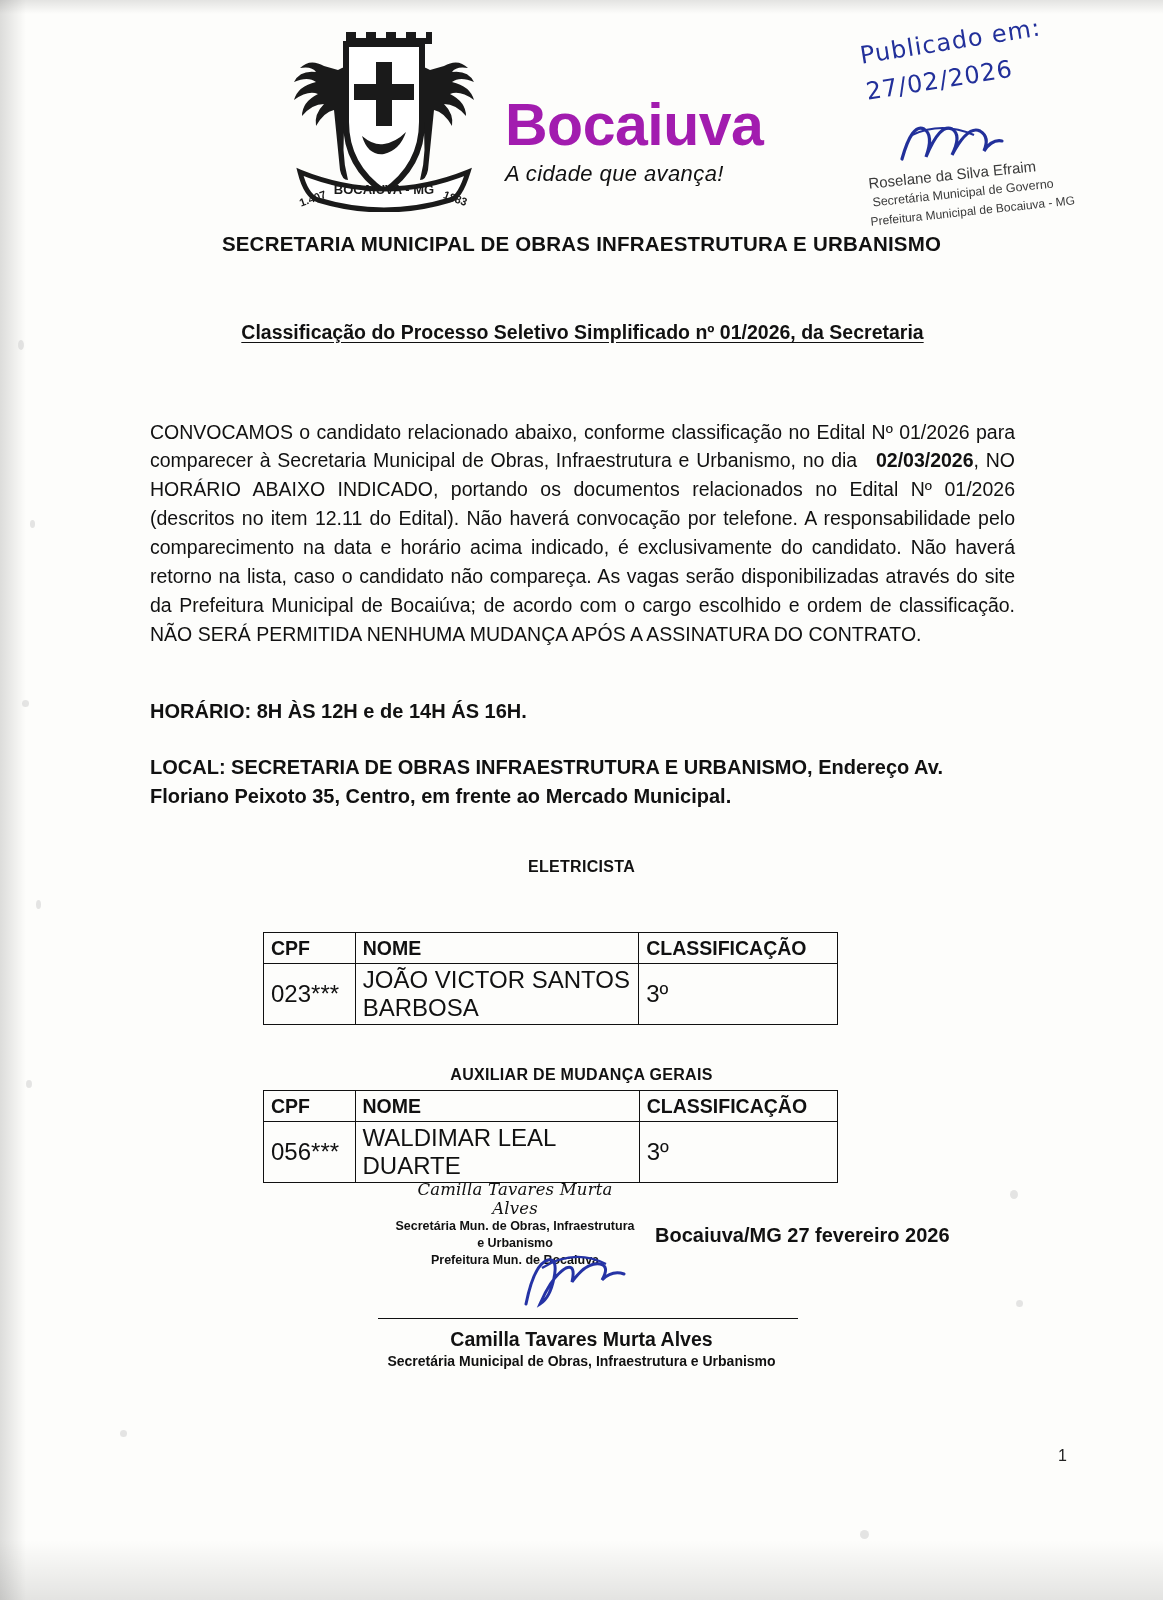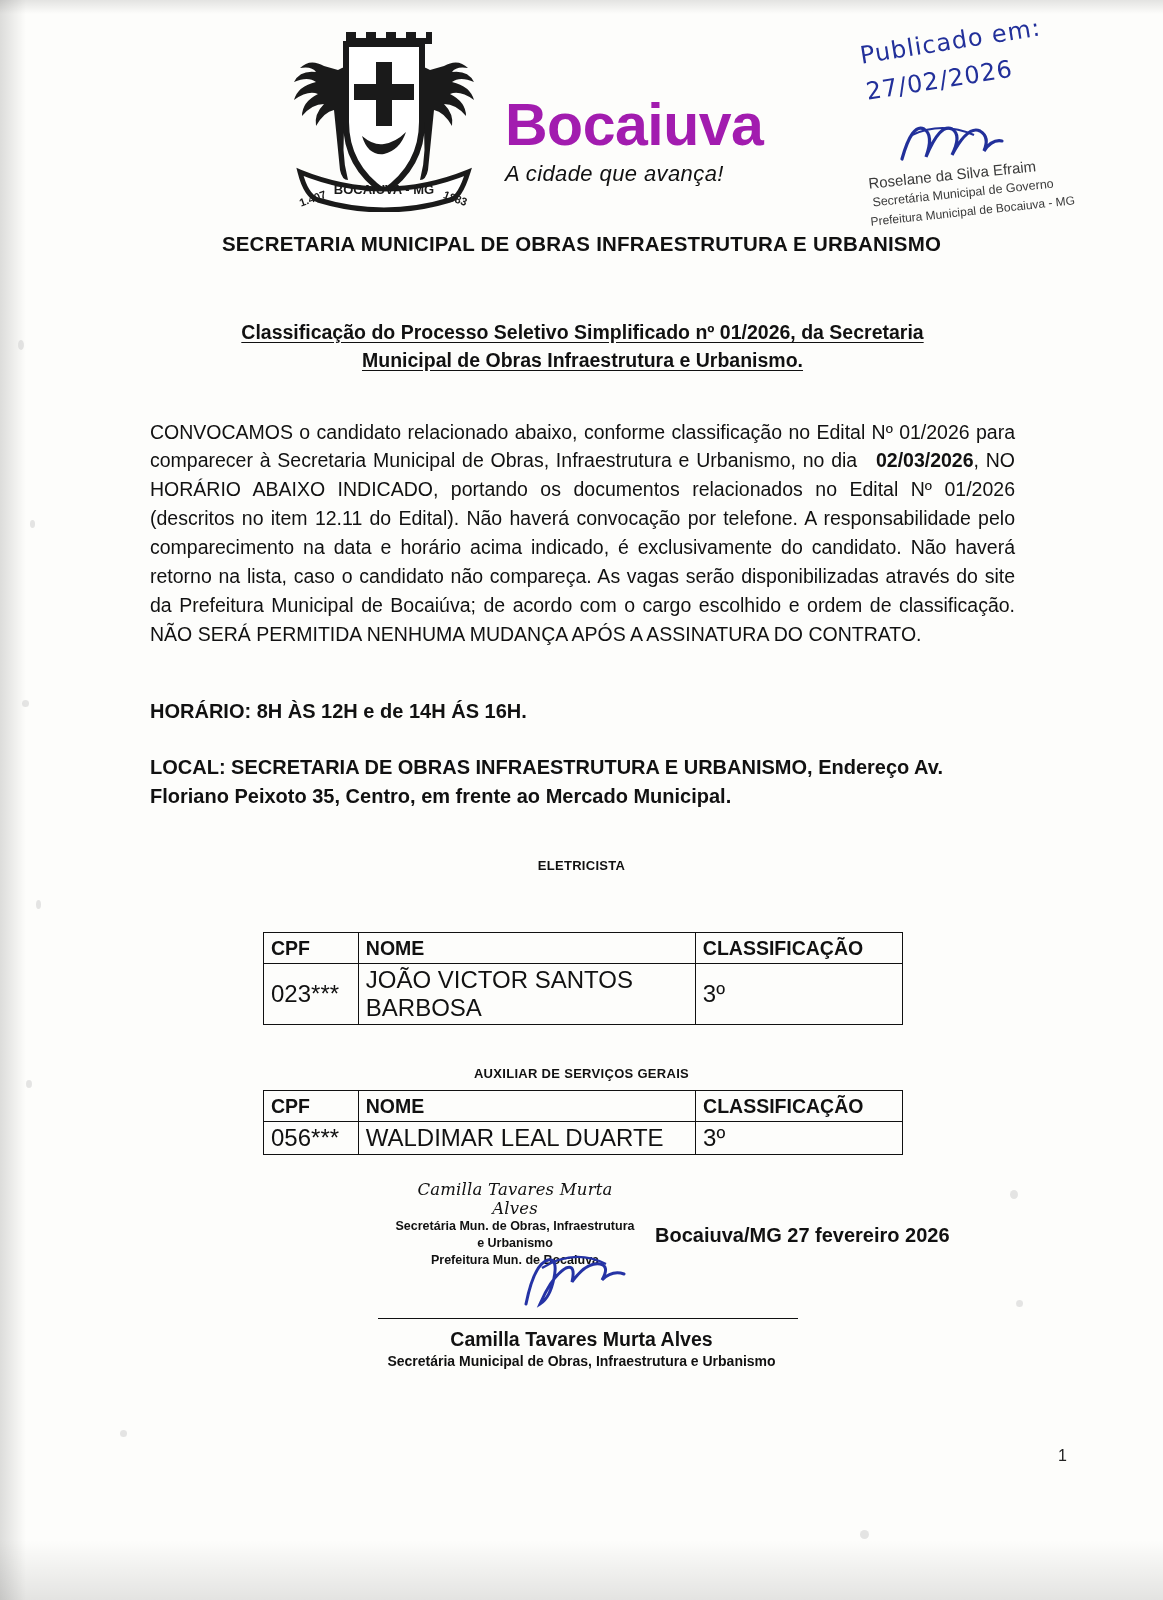--- a/index.html
+++ b/index.html
@@ -168,31 +168,31 @@
     left: 150px; width: 870px; top: 753px;
     font-size: 20px;
     font-weight: bold;
     line-height: 1.45;
   }
 
   .cargo-title {
     position: absolute;
     left: 0; right: 0;
     text-align: center;
-    font-size: 13px;
+    font-size: 16px;
     font-weight: bold;
     letter-spacing: .3px;
   }
   #cargo1 { top: 858px; }
   #cargo2 { top: 1066px; }
 
   table.listing {
     position: absolute;
     border-collapse: collapse;
-    width: 640px;
+    width: 575px;
     left: 263px;
   }
   #table1 { top: 932px; }
   #table2 { top: 1090px; }
   table.listing td, table.listing th {
     border: 1.4px solid #111;
     padding: 2px 7px;
     text-align: left;
     font-size: 24px;
     height: 26px;
@@ -326,21 +326,20 @@
       <div class="stamp-small1">Roselane da Silva Efraim</div>
       <div class="stamp-small2">Secretária Municipal de Governo</div>
       <div class="stamp-small3">Prefeitura Municipal de Bocaiuva - MG</div>
     </div>
   </div>
 
   <div class="dept-title">SECRETARIA MUNICIPAL DE OBRAS INFRAESTRUTURA E URBANISMO</div>
 
   <div class="doc-title">
     <span>Classificação do Processo Seletivo Simplificado nº 01/2026, da Secretaria</span><br>
-    <span>Municipal de Obras Infraestrutura e Urbanismo.</span>
   </div>
 
   <p class="para"><span>CONVOCAMOS o candidato relacionado abaixo, conforme classificação no Edital Nº 01/2026 para comparecer à Secretaria Municipal de Obras, Infraestrutura e Urbanismo, no dia </span><b>02/03/2026</b><span>, NO HORÁRIO ABAIXO INDICADO, portando os documentos relacionados no Edital Nº 01/2026 (descritos no item 12.11 do Edital). Não haverá convocação por telefone. A responsabilidade pelo comparecimento na data e horário acima indicado, é exclusivamente do candidato. Não haverá retorno na lista, caso o candidato não compareça. As vagas serão disponibilizadas através do site da Prefeitura Municipal de Bocaiúva; de acordo com o cargo escolhido e ordem de classificação. NÃO SERÁ PERMITIDA NENHUMA MUDANÇA APÓS A ASSINATURA DO CONTRATO.</span></p>
 
   <div class="horario">HORÁRIO: 8H ÀS 12H e de 14H ÁS 16H.</div>
 
   <div class="local"><span>LOCAL: SECRETARIA DE OBRAS INFRAESTRUTURA E URBANISMO, </span><span>Endereço Av. Floriano Peixoto 35, Centro, em frente ao Mercado Municipal.</span></div>
 
   <div class="cargo-title" id="cargo1">ELETRICISTA</div>
 
@@ -354,21 +353,21 @@
     </thead>
     <tbody>
       <tr>
         <td>023***</td>
         <td>JOÃO VICTOR SANTOS BARBOSA</td>
         <td>3º</td>
       </tr>
     </tbody>
   </table>
 
-  <div class="cargo-title" id="cargo2">AUXILIAR DE SERVIÇOS GERAIS</div>
+  <div class="cargo-title" id="cargo2">AUXILIAR DE MUDANÇA GERAIS</div>
 
   <table class="listing" id="table2">
     <thead>
       <tr>
         <th class="col-cpf">CPF</th>
         <th class="col-nome">NOME</th>
         <th class="col-class">CLASSIFICAÇÃO</th>
       </tr>
     </thead>
     <tbody>

